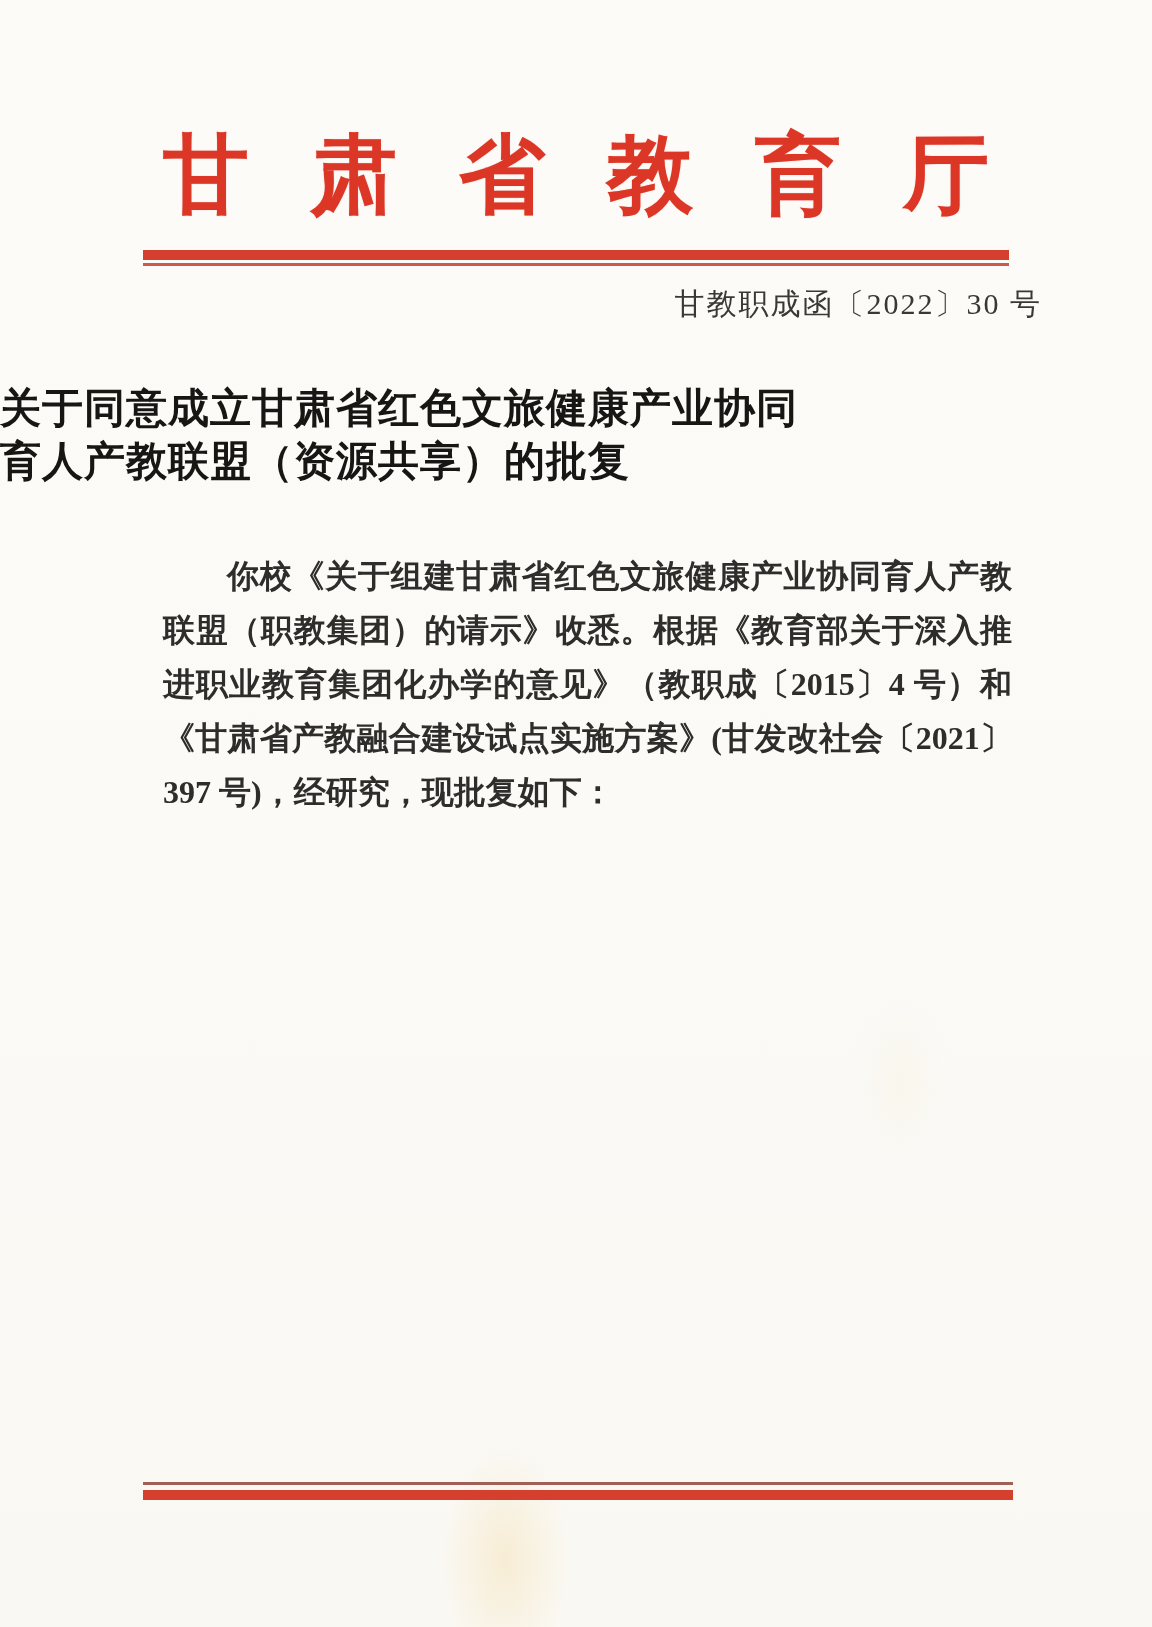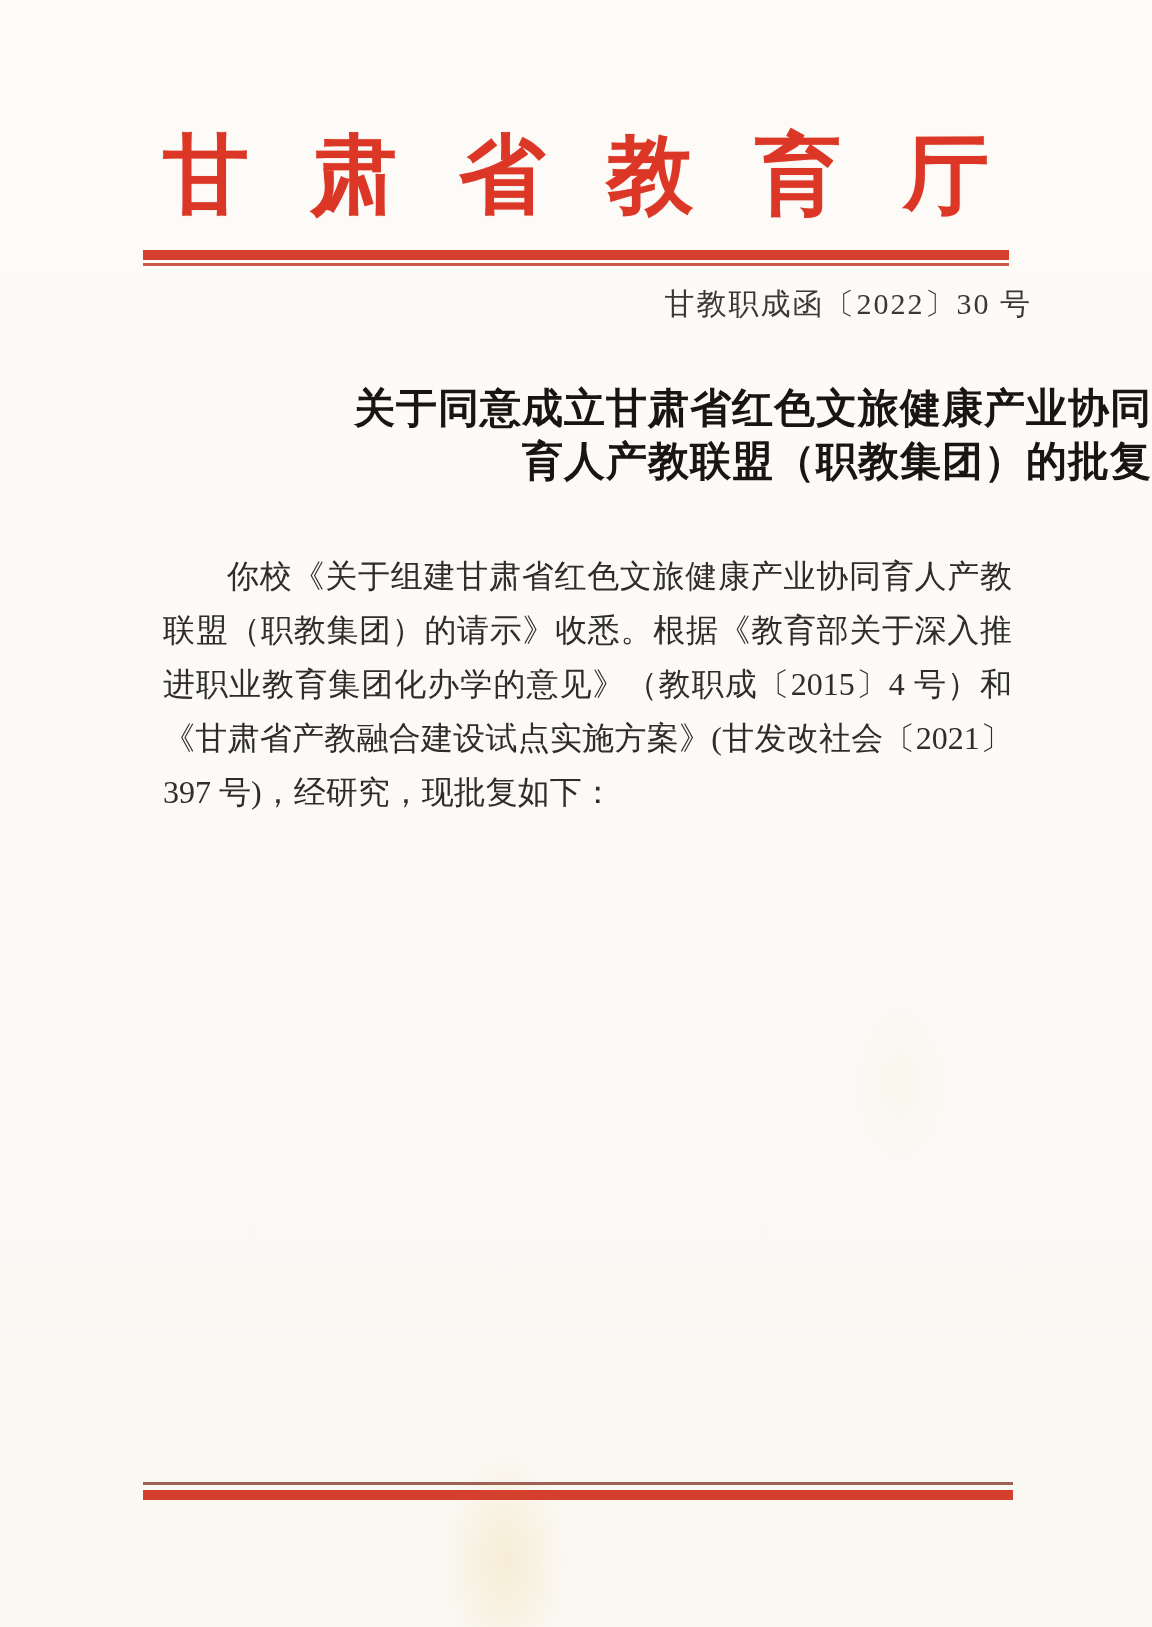--- a/index.html
+++ b/index.html
@@ -24,40 +24,40 @@
     letter-spacing:62px;padding-left:62px;box-sizing:border-box;
     text-shadow:0 0 1px rgba(220,55,38,.45);
     white-space:nowrap;
   }
   .rule-top{position:absolute;left:143px;top:250px;width:866px;}
   .rule-top .thick{height:10px;background:var(--rule-red,#d4402d);}
   .rule-top .gap{height:3px;}
   .rule-top .thin{height:3px;background:var(--rule-thin-top,#cf5a4a);}
   
   .doc-no{
-    position:absolute;top:284px;right:156px;
+    position:absolute;top:284px;right:146px;
     font-size:30px;color:#3a3835;letter-spacing:2px;
     white-space:nowrap;
   }
   
   .title{
     position:absolute;top:382px;left:0;width:1152px;
-    text-align:right;
+    text-align:left;
     font-size:41px;line-height:53px;font-weight:bold;
     color:#181614;
     letter-spacing:1px;
   }
   
   .body{
     position:absolute;left:163px;top:549px;width:849px;
     font-size:32px;line-height:54px;color:var(--body-text,#2e2d2b);
     text-align:justify;text-justify:inter-ideograph;
   }
   .body p{margin:0;padding:0;}
-  .body p.para{text-indent:2em;}
+  .body p.para{text-indent:2em;font-weight:bold;}
   
   .rule-bottom{position:absolute;left:143px;top:1482px;width:870px;}
   .rule-bottom .thin{height:3px;background:var(--rule-thin-bottom,#a06055);}
   .rule-bottom .gap{height:5px;}
   .rule-bottom .thick{height:10px;background:var(--rule-red,#d4402d);}
 </style>
 </head>
 <body>
 
 <div class="page">
@@ -67,21 +67,21 @@
   <div class="rule-top">
     <div class="thick"></div>
     <div class="gap"></div>
     <div class="thin"></div>
   </div>
 
   <div class="doc-no">甘教职成函〔2022〕30 号</div>
 
   <div class="title">
     <div>关于同意成立甘肃省红色文旅健康产业协同</div>
-    <div>育人产教联盟（职教集团）的批复</div>
+    <div>育人产教联盟（资源共享）的批复</div>
   </div>
 
   <div class="body">
     <p class="para">你校《关于组建甘肃省红色文旅健康产业协同育人产教联盟（职教集团）的请示》收悉。根据《教育部关于深入推进职业教育集团化办学的意见》（教职成〔2015〕4 号）和《甘肃省产教融合建设试点实施方案》(甘发改社会〔2021〕397 号)，经研究，现批复如下：</p>
   </div>
 
   <div class="rule-bottom">
     <div class="thin"></div>
     <div class="gap"></div>
     <div class="thick"></div>

